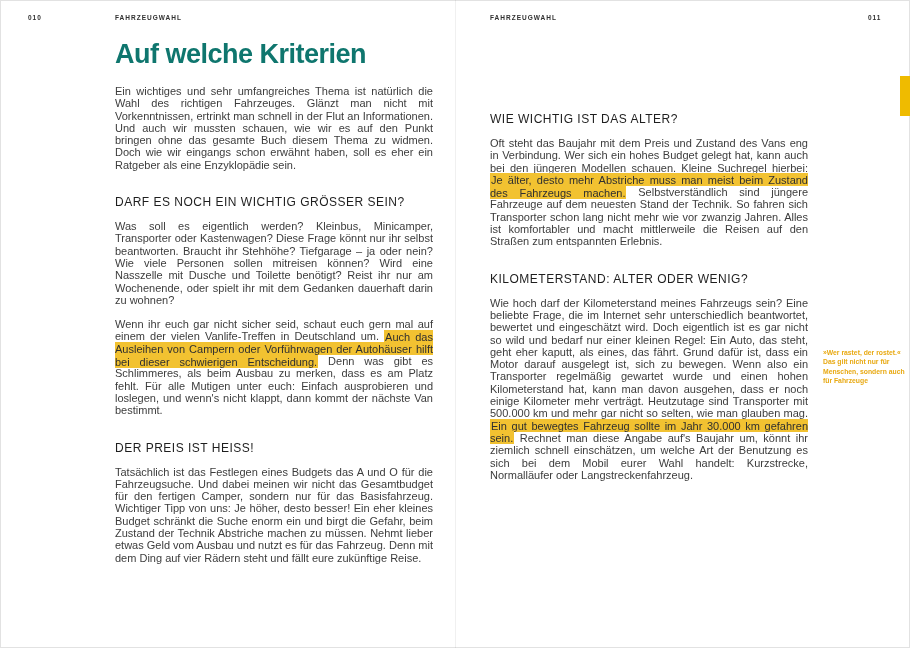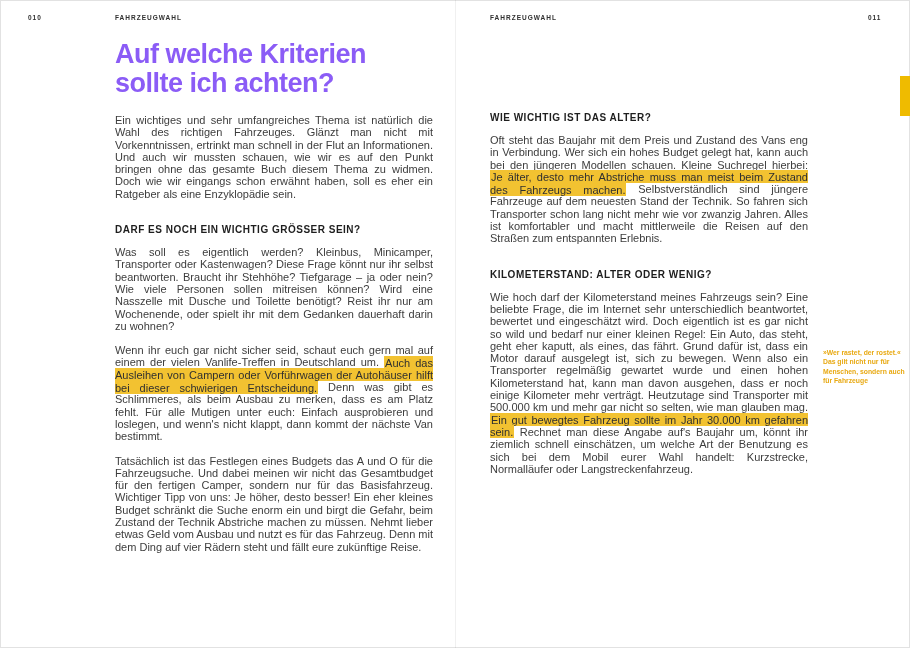--- a/index.html
+++ b/index.html
@@ -15,29 +15,29 @@
     position:absolute;top:14px;font-size:6.5px;font-weight:bold;letter-spacing:1px;
     color:#2f2f2f;
   }
   .pageno{position:absolute;top:14px;font-size:6.5px;font-weight:bold;letter-spacing:1px;color:#2f2f2f;}
   .col{position:absolute;width:318px;color:#3c3c3c;}
   .col-left{left:115px;top:40px;}
   .col-right{left:490px;top:112px;}
   h1.title{
     margin:0 0 16px 0;
     font-size:27px;line-height:29px;letter-spacing:-0.5px;
-    font-weight:bold;color:#8b5cf6;
+    font-weight:bold;color:#0f766e;
   }
   p.body{
     margin:0 0 12px 0;
     font-size:11px;line-height:12.3px;text-align:justify;color:#3c3c3c;
   }
   h2.sec{
     margin:24px 0 11px 0;
-    font-size:10px;letter-spacing:0.5px;font-weight:bold;color:#1e1e1e;
+    font-size:12px;letter-spacing:0.5px;font-weight:normal;color:#1e1e1e;
   }
   h2.sec.first{margin-top:0;}
   .hl{background:#f2c231;padding:0.5px 1px;color:#2f2f2f;}
   .margin-note{
     position:absolute;left:823px;top:348px;width:82px;
     font-size:6.8px;line-height:9.4px;color:#e8a912;font-weight:bold;
   }
   .edge-tab{
     position:absolute;right:0;top:76px;width:10px;height:40px;background:#efbb00;
   }
@@ -50,29 +50,29 @@
   <div class="gutter"></div>
 
   <div class="pageno" style="left:28px;">010</div>
   <div class="runhead" style="left:115px;">FAHRZEUGWAHL</div>
   <div class="runhead" style="left:490px;">FAHRZEUGWAHL</div>
   <div class="pageno" style="left:868px;">011</div>
 
   <div class="col col-left">
     <h1 class="title">
       <span>Auf welche Kriterien</span><br>
-      <span>sollte ich achten?</span>
     </h1>
 
     <p class="body">Ein wichtiges und sehr umfangreiches Thema ist natürlich die Wahl des richtigen Fahrzeuges. Glänzt man nicht mit Vorkenntnissen, ertrinkt man schnell in der Flut an Informationen. Und auch wir mussten schauen, wie wir es auf den Punkt bringen ohne das gesamte Buch diesem Thema zu widmen. Doch wie wir eingangs schon erwähnt haben, soll es eher ein Ratgeber als eine Enzyklopädie sein.</p>
 
     <h2 class="sec">DARF ES NOCH EIN WICHTIG GRÖSSER SEIN?</h2>
     <p class="body">Was soll es eigentlich werden? Kleinbus, Minicamper, Transporter oder Kastenwagen? Diese Frage könnt nur ihr selbst beantworten. Braucht ihr Stehhöhe? Tiefgarage – ja oder nein? Wie viele Personen sollen mitreisen können? Wird eine Nasszelle mit Dusche und Toilette benötigt? Reist ihr nur am Wochenende, oder spielt ihr mit dem Gedanken dauerhaft darin zu wohnen?</p>
     <p class="body"><span>Wenn ihr euch gar nicht sicher seid, schaut euch gern mal auf einem der vielen Vanlife-Treffen in Deutschland um. </span><span class="hl">Auch das Ausleihen von Campern oder Vorführwagen der Autohäuser hilft bei dieser schwierigen Entscheidung.</span><span> Denn was gibt es Schlimmeres, als beim Ausbau zu merken, dass es am Platz fehlt. Für alle Mutigen unter euch: Einfach ausprobieren und loslegen, und wenn's nicht klappt, dann kommt der nächste Van bestimmt.</span></p>
 
+    <h2 class="sec">DER PREIS IST HEISS!</h2>
     <p class="body">Tatsächlich ist das Festlegen eines Budgets das A und O für die Fahrzeugsuche. Und dabei meinen wir nicht das Gesamtbudget für den fertigen Camper, sondern nur für das Basisfahrzeug. Wichtiger Tipp von uns: Je höher, desto besser! Ein eher kleines Budget schränkt die Suche enorm ein und birgt die Gefahr, beim Zustand der Technik Abstriche machen zu müssen. Nehmt lieber etwas Geld vom Ausbau und nutzt es für das Fahrzeug. Denn mit dem Ding auf vier Rädern steht und fällt eure zukünftige Reise.</p>
   </div>
 
   <div class="col col-right">
     <h2 class="sec first">WIE WICHTIG IST DAS ALTER?</h2>
     <p class="body"><span>Oft steht das Baujahr mit dem Preis und Zustand des Vans eng in Verbindung. Wer sich ein hohes Budget gelegt hat, kann auch bei den jüngeren Modellen schauen. Kleine Suchregel hierbei: </span><span class="hl">Je älter, desto mehr Abstriche muss man meist beim Zustand des Fahrzeugs machen.</span><span> Selbstverständlich sind jüngere Fahrzeuge auf dem neuesten Stand der Technik. So fahren sich Transporter schon lang nicht mehr wie vor zwanzig Jahren. Alles ist komfortabler und macht mittlerweile die Reisen auf den Straßen zum entspannten Erlebnis.</span></p>
 
     <h2 class="sec">KILOMETERSTAND: ALTER ODER WENIG?</h2>
     <p class="body"><span>Wie hoch darf der Kilometerstand meines Fahrzeugs sein? Eine beliebte Frage, die im Internet sehr unterschiedlich beantwortet, bewertet und eingeschätzt wird. Doch eigentlich ist es gar nicht so wild und bedarf nur einer kleinen Regel: Ein Auto, das steht, geht eher kaputt, als eines, das fährt. Grund dafür ist, dass ein Motor darauf ausgelegt ist, sich zu bewegen. Wenn also ein Transporter regelmäßig gewartet wurde und einen hohen Kilometerstand hat, kann man davon ausgehen, dass er noch einige Kilometer mehr verträgt. Heutzutage sind Transporter mit 500.000 km und mehr gar nicht so selten, wie man glauben mag. </span><span class="hl">Ein gut bewegtes Fahrzeug sollte im Jahr 30.000 km gefahren sein.</span><span> Rechnet man diese Angabe auf's Baujahr um, könnt ihr ziemlich schnell einschätzen, um welche Art der Benutzung es sich bei dem Mobil eurer Wahl handelt: Kurzstrecke, Normalläufer oder Langstreckenfahrzeug.</span></p>
   </div>

